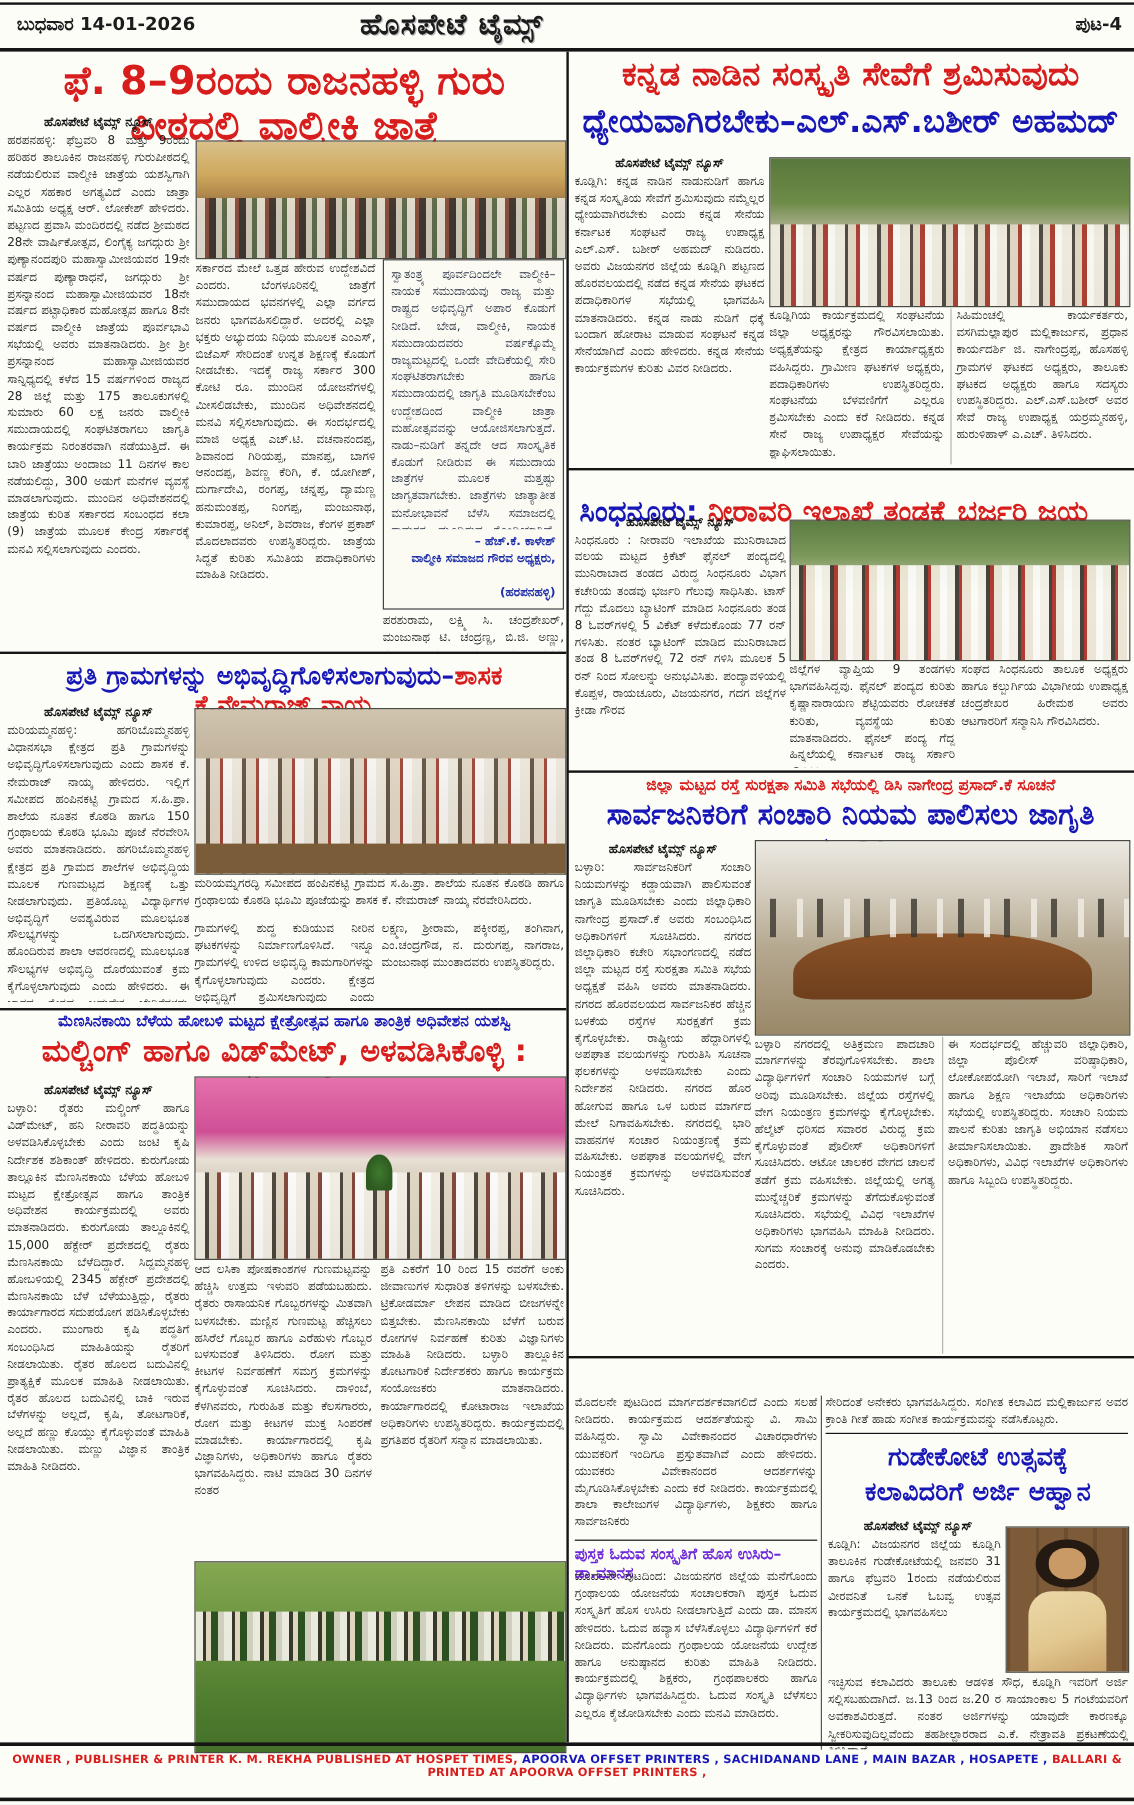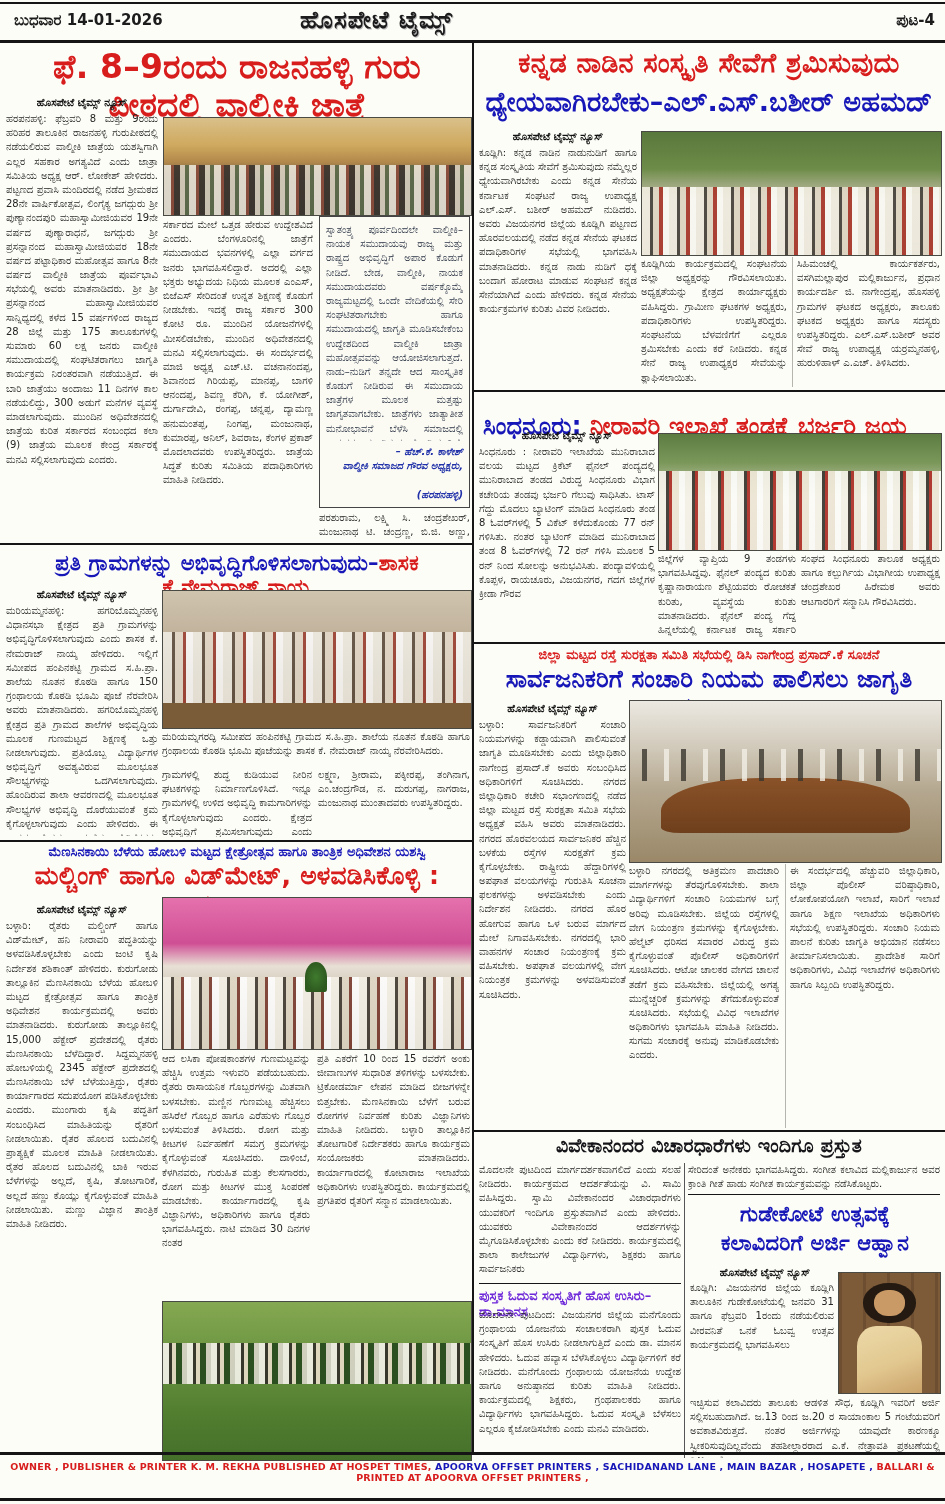--- a/index.html
+++ b/index.html
@@ -12,21 +12,21 @@
   .body-text{font-size:10px;line-height:1.42;text-align:justify;overflow:hidden;color:#242424;}
   .byline{font-weight:bold;text-align:center;font-size:10.5px;margin:0 0 3px 0;color:#111;}
   .hl{font-weight:bold;text-align:center;line-height:1.15;letter-spacing:.2px;}
   .red{color:#d81d1d;}
   .blue{color:#1717b8;}
   .photo{position:absolute;border:1px solid #4a4a44;overflow:hidden;}
   .crowd{position:absolute;left:0;right:0;bottom:0;}
   .caption{font-size:10px;line-height:1.35;text-align:justify;color:#222;overflow:hidden;}
   .quote-box{position:absolute;border:1.5px solid #444;background:#fbfbf4;padding:6px 6px;box-sizing:border-box;overflow:hidden;}
   .quote-box .body-text{color:#2c3444;}
-  .q-attr{font-size:10px;font-weight:bold;color:#2030a8;text-align:right;line-height:1.35;margin-top:4px;font-style:italic;}
+  .q-attr{font-size:10px;font-weight:bold;color:#2030a8;text-align:right;line-height:1.35;margin-top:4px;}
   .kicker{font-weight:bold;text-align:center;line-height:1.1;}
   .footer-line{position:absolute;left:0;width:945px;text-align:center;font-size:9.5px;font-weight:bold;letter-spacing:.2px;}
   .subhead{font-weight:bold;font-size:13px;color:#6d28d9;line-height:1.2;}
 </style>
 </head>
 <body>
 
 <div class="page">
 
   <div class="rule" style="left:0;top:2px;width:945px;height:2px;"></div>
@@ -146,21 +146,20 @@
   <div class="photo" style="left:629px;top:700px;width:311px;height:161px;background:linear-gradient(180deg,#ece9e2 0%,#d5cec0 25%,#b5a890 55%,#9a8868 100%);" title="dc-road-safety-committee-meeting-photo">
     <div class="abs" style="left:10%;top:48%;width:80%;height:34%;background:linear-gradient(180deg,#8a5228 0%,#6e3f1c 100%);border-radius:40% 40% 8% 8%/60% 60% 10% 10%;"></div>
     <div class="abs" style="left:0;top:30%;width:100%;height:20%;background:repeating-linear-gradient(90deg,transparent 0 12px,#3a362e 12px 17px,transparent 17px 34px,#f2efe6 34px 39px);opacity:.8;"></div>
   </div>
 
   <div class="abs body-text" style="left:629px;top:864px;width:150px;height:264px;">ಬಳ್ಳಾರಿ ನಗರದಲ್ಲಿ ಅತಿಕ್ರಮಣ ಪಾದಚಾರಿ ಮಾರ್ಗಗಳನ್ನು ತೆರವುಗೊಳಿಸಬೇಕು. ಶಾಲಾ ವಿದ್ಯಾರ್ಥಿಗಳಿಗೆ ಸಂಚಾರಿ ನಿಯಮಗಳ ಬಗ್ಗೆ ಅರಿವು ಮೂಡಿಸಬೇಕು. ಜಿಲ್ಲೆಯ ರಸ್ತೆಗಳಲ್ಲಿ ವೇಗ ನಿಯಂತ್ರಣ ಕ್ರಮಗಳನ್ನು ಕೈಗೊಳ್ಳಬೇಕು. ಹೆಲ್ಮೆಟ್ ಧರಿಸದ ಸವಾರರ ವಿರುದ್ಧ ಕ್ರಮ ಕೈಗೊಳ್ಳುವಂತೆ ಪೊಲೀಸ್ ಅಧಿಕಾರಿಗಳಿಗೆ ಸೂಚಿಸಿದರು. ಆಟೋ ಚಾಲಕರ ವೇಗದ ಚಾಲನೆ ತಡೆಗೆ ಕ್ರಮ ವಹಿಸಬೇಕು. ಜಿಲ್ಲೆಯಲ್ಲಿ ಅಗತ್ಯ ಮುನ್ನೆಚ್ಚರಿಕೆ ಕ್ರಮಗಳನ್ನು ತೆಗೆದುಕೊಳ್ಳುವಂತೆ ಸೂಚಿಸಿದರು. ಸಭೆಯಲ್ಲಿ ವಿವಿಧ ಇಲಾಖೆಗಳ ಅಧಿಕಾರಿಗಳು ಭಾಗವಹಿಸಿ ಮಾಹಿತಿ ನೀಡಿದರು. ಸುಗಮ ಸಂಚಾರಕ್ಕೆ ಅನುವು ಮಾಡಿಕೊಡಬೇಕು ಎಂದರು.</div>
   <div class="abs body-text" style="left:785px;top:864px;width:155px;height:264px;border-left:1px solid #b5b5ad;padding-left:4px;box-sizing:border-box;">ಈ ಸಂದರ್ಭದಲ್ಲಿ ಹೆಚ್ಚುವರಿ ಜಿಲ್ಲಾಧಿಕಾರಿ, ಜಿಲ್ಲಾ ಪೊಲೀಸ್ ವರಿಷ್ಠಾಧಿಕಾರಿ, ಲೋಕೋಪಯೋಗಿ ಇಲಾಖೆ, ಸಾರಿಗೆ ಇಲಾಖೆ ಹಾಗೂ ಶಿಕ್ಷಣ ಇಲಾಖೆಯ ಅಧಿಕಾರಿಗಳು ಸಭೆಯಲ್ಲಿ ಉಪಸ್ಥಿತರಿದ್ದರು. ಸಂಚಾರಿ ನಿಯಮ ಪಾಲನೆ ಕುರಿತು ಜಾಗೃತಿ ಅಭಿಯಾನ ನಡೆಸಲು ತೀರ್ಮಾನಿಸಲಾಯಿತು. ಪ್ರಾದೇಶಿಕ ಸಾರಿಗೆ ಅಧಿಕಾರಿಗಳು, ವಿವಿಧ ಇಲಾಖೆಗಳ ಅಧಿಕಾರಿಗಳು ಹಾಗೂ ಸಿಬ್ಬಂದಿ ಉಪಸ್ಥಿತರಿದ್ದರು.</div>
 
   <div class="rule" style="left:473px;top:1130px;width:472px;height:2px;"></div>
 
-  <div class="abs hl" style="left:477px;top:1135px;width:464px;font-size:19px;color:#16161a;">ವಿವೇಕಾನಂದರ ವಿಚಾರಧಾರೆಗಳು ಇಂದಿಗೂ ಪ್ರಸ್ತುತ</div>
 
   <div class="abs body-text" style="left:479px;top:1163px;width:202px;height:117px;">ಮೊದಲನೇ ಪುಟದಿಂದ ಮಾರ್ಗದರ್ಶಕವಾಗಲಿದೆ ಎಂದು ಸಲಹೆ ನೀಡಿದರು. ಕಾರ್ಯಕ್ರಮದ ಆದರ್ಶತೆಯನ್ನು ವಿ. ಸಾಮಿ ವಹಿಸಿದ್ದರು. ಸ್ವಾಮಿ ವಿವೇಕಾನಂದರ ವಿಚಾರಧಾರೆಗಳು ಯುವಕರಿಗೆ ಇಂದಿಗೂ ಪ್ರಸ್ತುತವಾಗಿವೆ ಎಂದು ಹೇಳಿದರು. ಯುವಕರು ವಿವೇಕಾನಂದರ ಆದರ್ಶಗಳನ್ನು ಮೈಗೂಡಿಸಿಕೊಳ್ಳಬೇಕು ಎಂದು ಕರೆ ನೀಡಿದರು. ಕಾರ್ಯಕ್ರಮದಲ್ಲಿ ಶಾಲಾ ಕಾಲೇಜುಗಳ ವಿದ್ಯಾರ್ಥಿಗಳು, ಶಿಕ್ಷಕರು ಹಾಗೂ ಸಾರ್ವಜನಿಕರು</div>
   <div class="rule" style="left:479px;top:1283px;width:202px;height:1px;"></div>
   <div class="abs subhead" style="left:479px;top:1288px;width:202px;">ಪುಸ್ತಕ ಓದುವ ಸಂಸ್ಕೃತಿಗೆ ಹೊಸ ಉಸಿರು–ಡಾ.ಮಾನಸ</div>
   <div class="abs body-text" style="left:479px;top:1308px;width:202px;height:150px;">ಮೊದಲನೇ ಪುಟದಿಂದ: ವಿಜಯನಗರ ಜಿಲ್ಲೆಯ ಮನೆಗೊಂದು ಗ್ರಂಥಾಲಯ ಯೋಜನೆಯ ಸಂಚಾಲಕರಾಗಿ ಪುಸ್ತಕ ಓದುವ ಸಂಸ್ಕೃತಿಗೆ ಹೊಸ ಉಸಿರು ನೀಡಲಾಗುತ್ತಿದೆ ಎಂದು ಡಾ. ಮಾನಸ ಹೇಳಿದರು. ಓದುವ ಹವ್ಯಾಸ ಬೆಳೆಸಿಕೊಳ್ಳಲು ವಿದ್ಯಾರ್ಥಿಗಳಿಗೆ ಕರೆ ನೀಡಿದರು. ಮನೆಗೊಂದು ಗ್ರಂಥಾಲಯ ಯೋಜನೆಯ ಉದ್ದೇಶ ಹಾಗೂ ಅನುಷ್ಠಾನದ ಕುರಿತು ಮಾಹಿತಿ ನೀಡಿದರು. ಕಾರ್ಯಕ್ರಮದಲ್ಲಿ ಶಿಕ್ಷಕರು, ಗ್ರಂಥಪಾಲಕರು ಹಾಗೂ ವಿದ್ಯಾರ್ಥಿಗಳು ಭಾಗವಹಿಸಿದ್ದರು. ಓದುವ ಸಂಸ್ಕೃತಿ ಬೆಳೆಸಲು ಎಲ್ಲರೂ ಕೈಜೋಡಿಸಬೇಕು ಎಂದು ಮನವಿ ಮಾಡಿದರು.</div>
 
   <div class="abs body-text" style="left:688px;top:1163px;width:252px;height:28px;">ಸೇರಿದಂತೆ ಅನೇಕರು ಭಾಗವಹಿಸಿದ್ದರು. ಸಂಗೀತ ಕಲಾವಿದ ಮಲ್ಲಿಕಾರ್ಜುನ ಅವರ ಕ್ರಾಂತಿ ಗೀತೆ ಹಾಡು ಸಂಗೀತ ಕಾರ್ಯಕ್ರಮವನ್ನು ನಡೆಸಿಕೊಟ್ಟರು.</div>
 
   <div class="rule" style="left:684px;top:1163px;width:1px;height:295px;background:#555;"></div>
   <div class="rule" style="left:688px;top:1194px;width:252px;height:1px;"></div>

